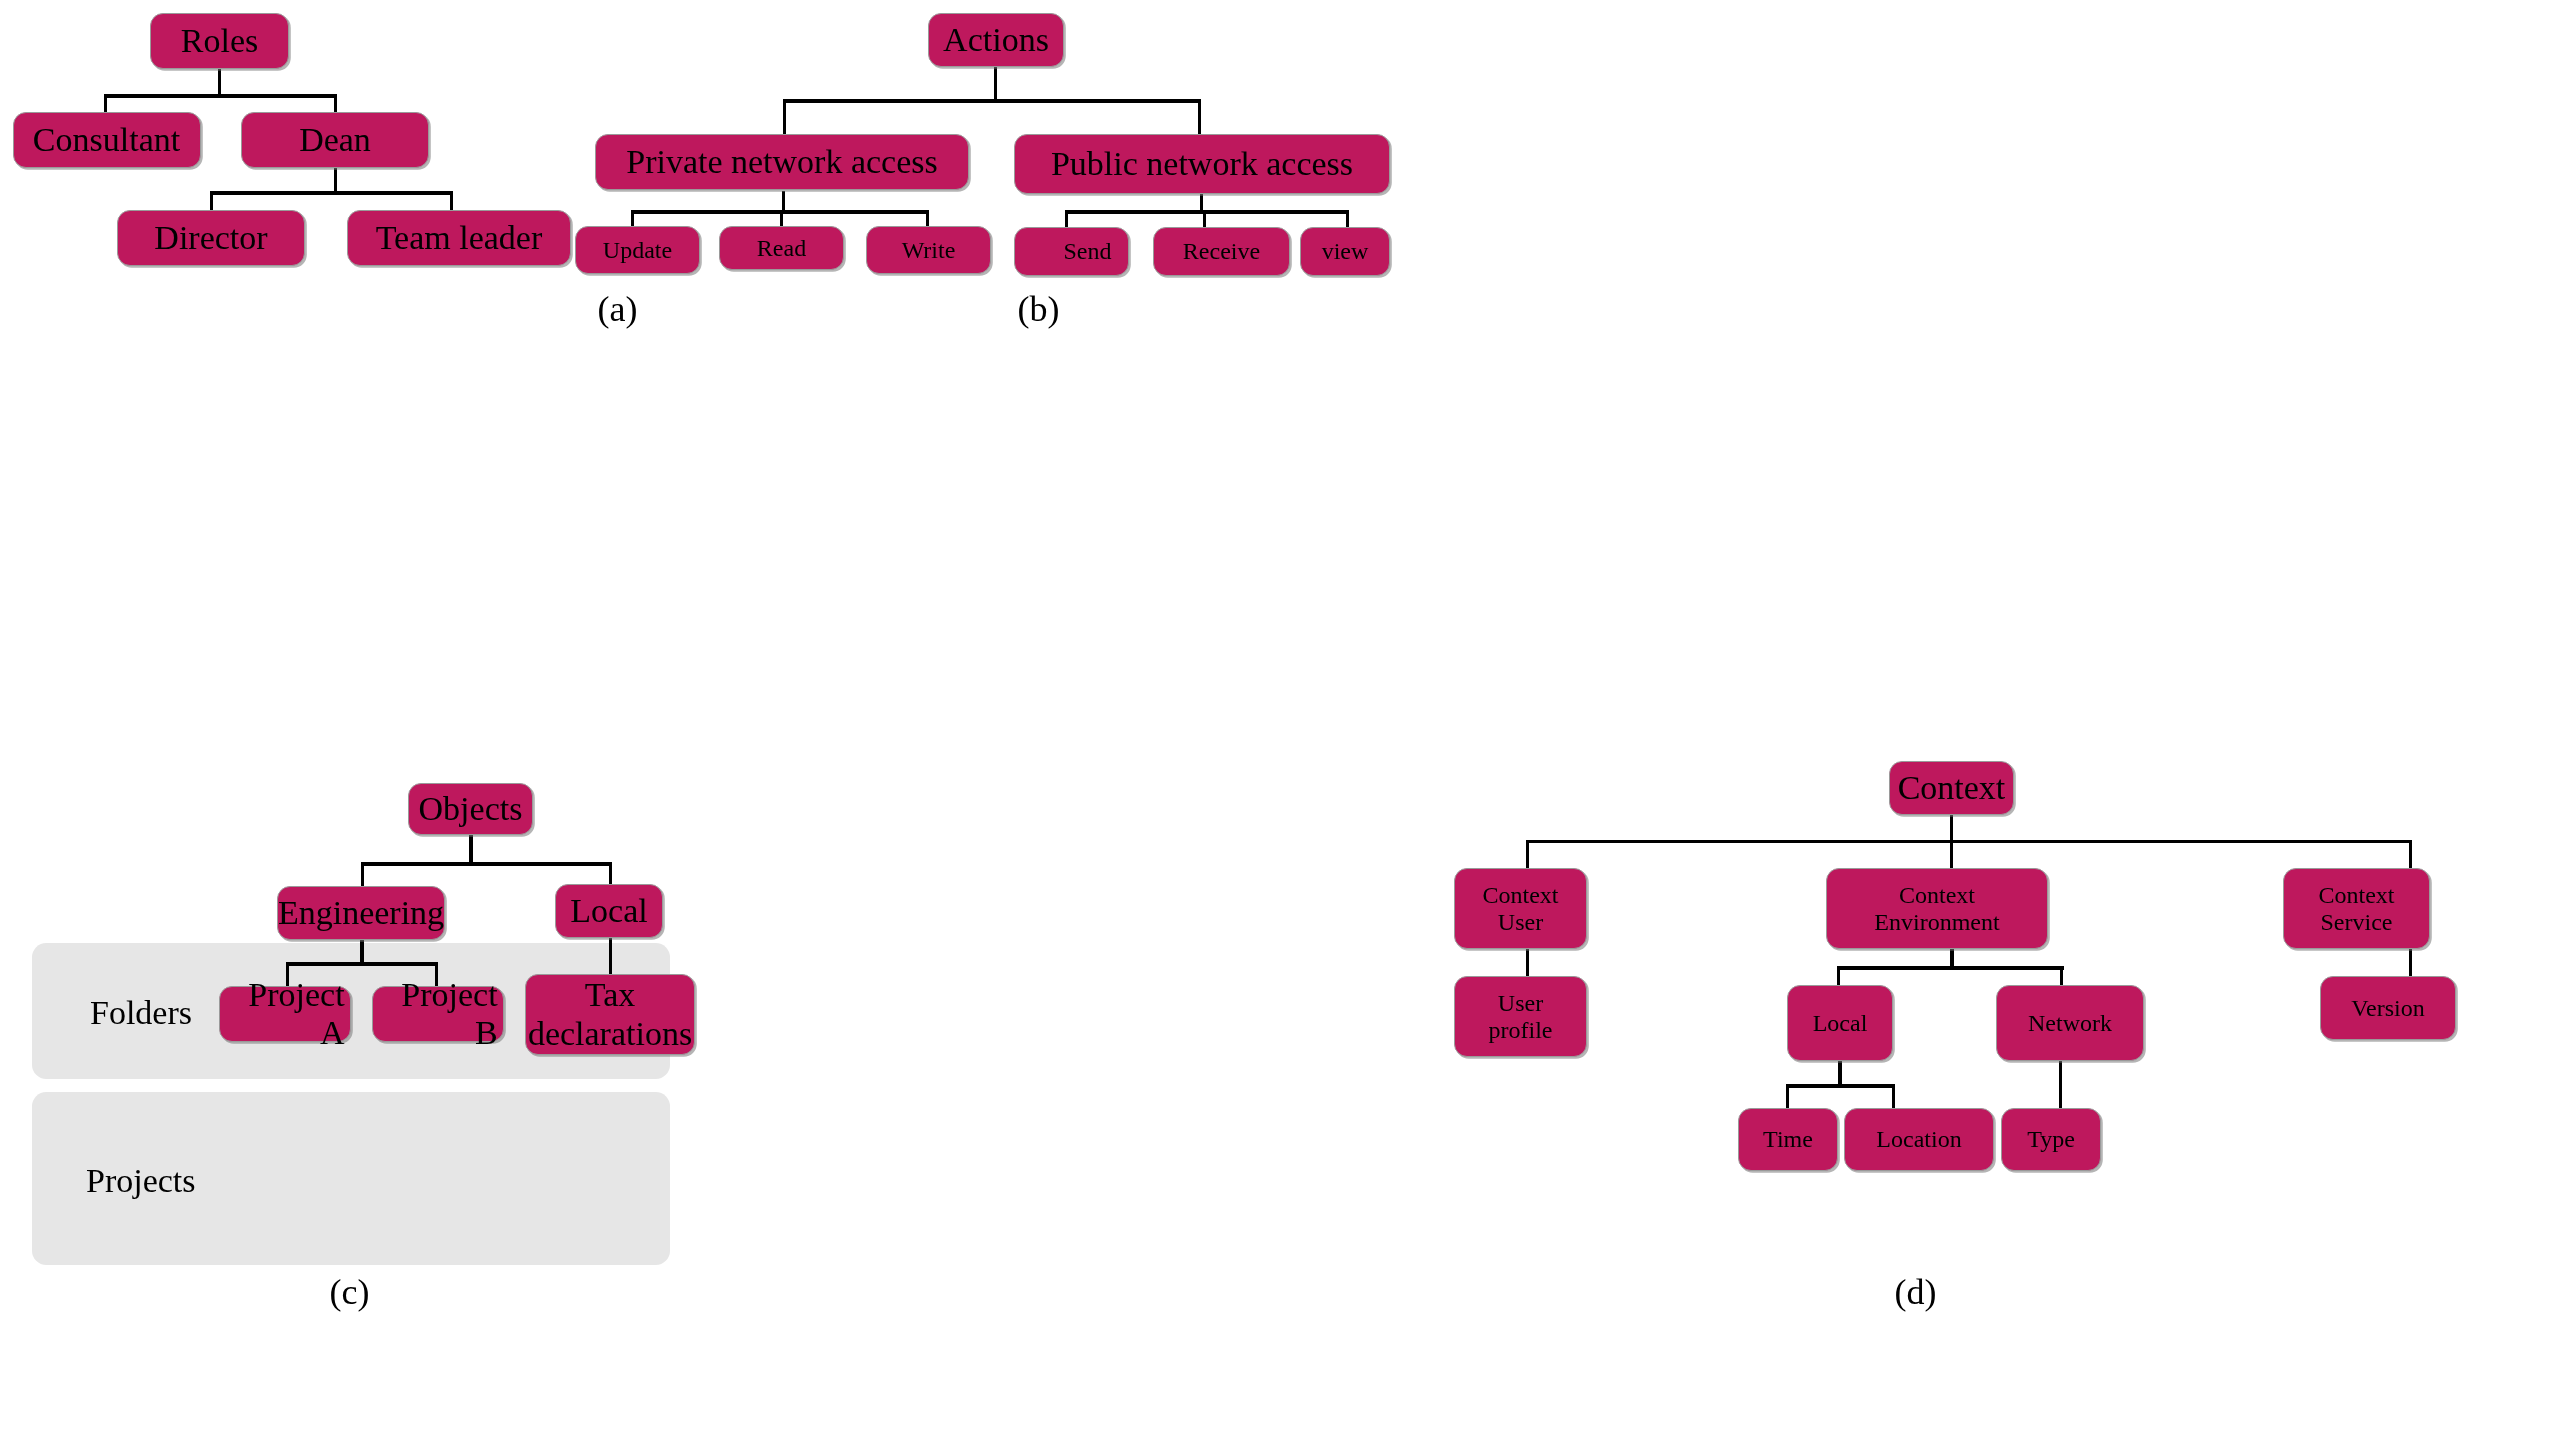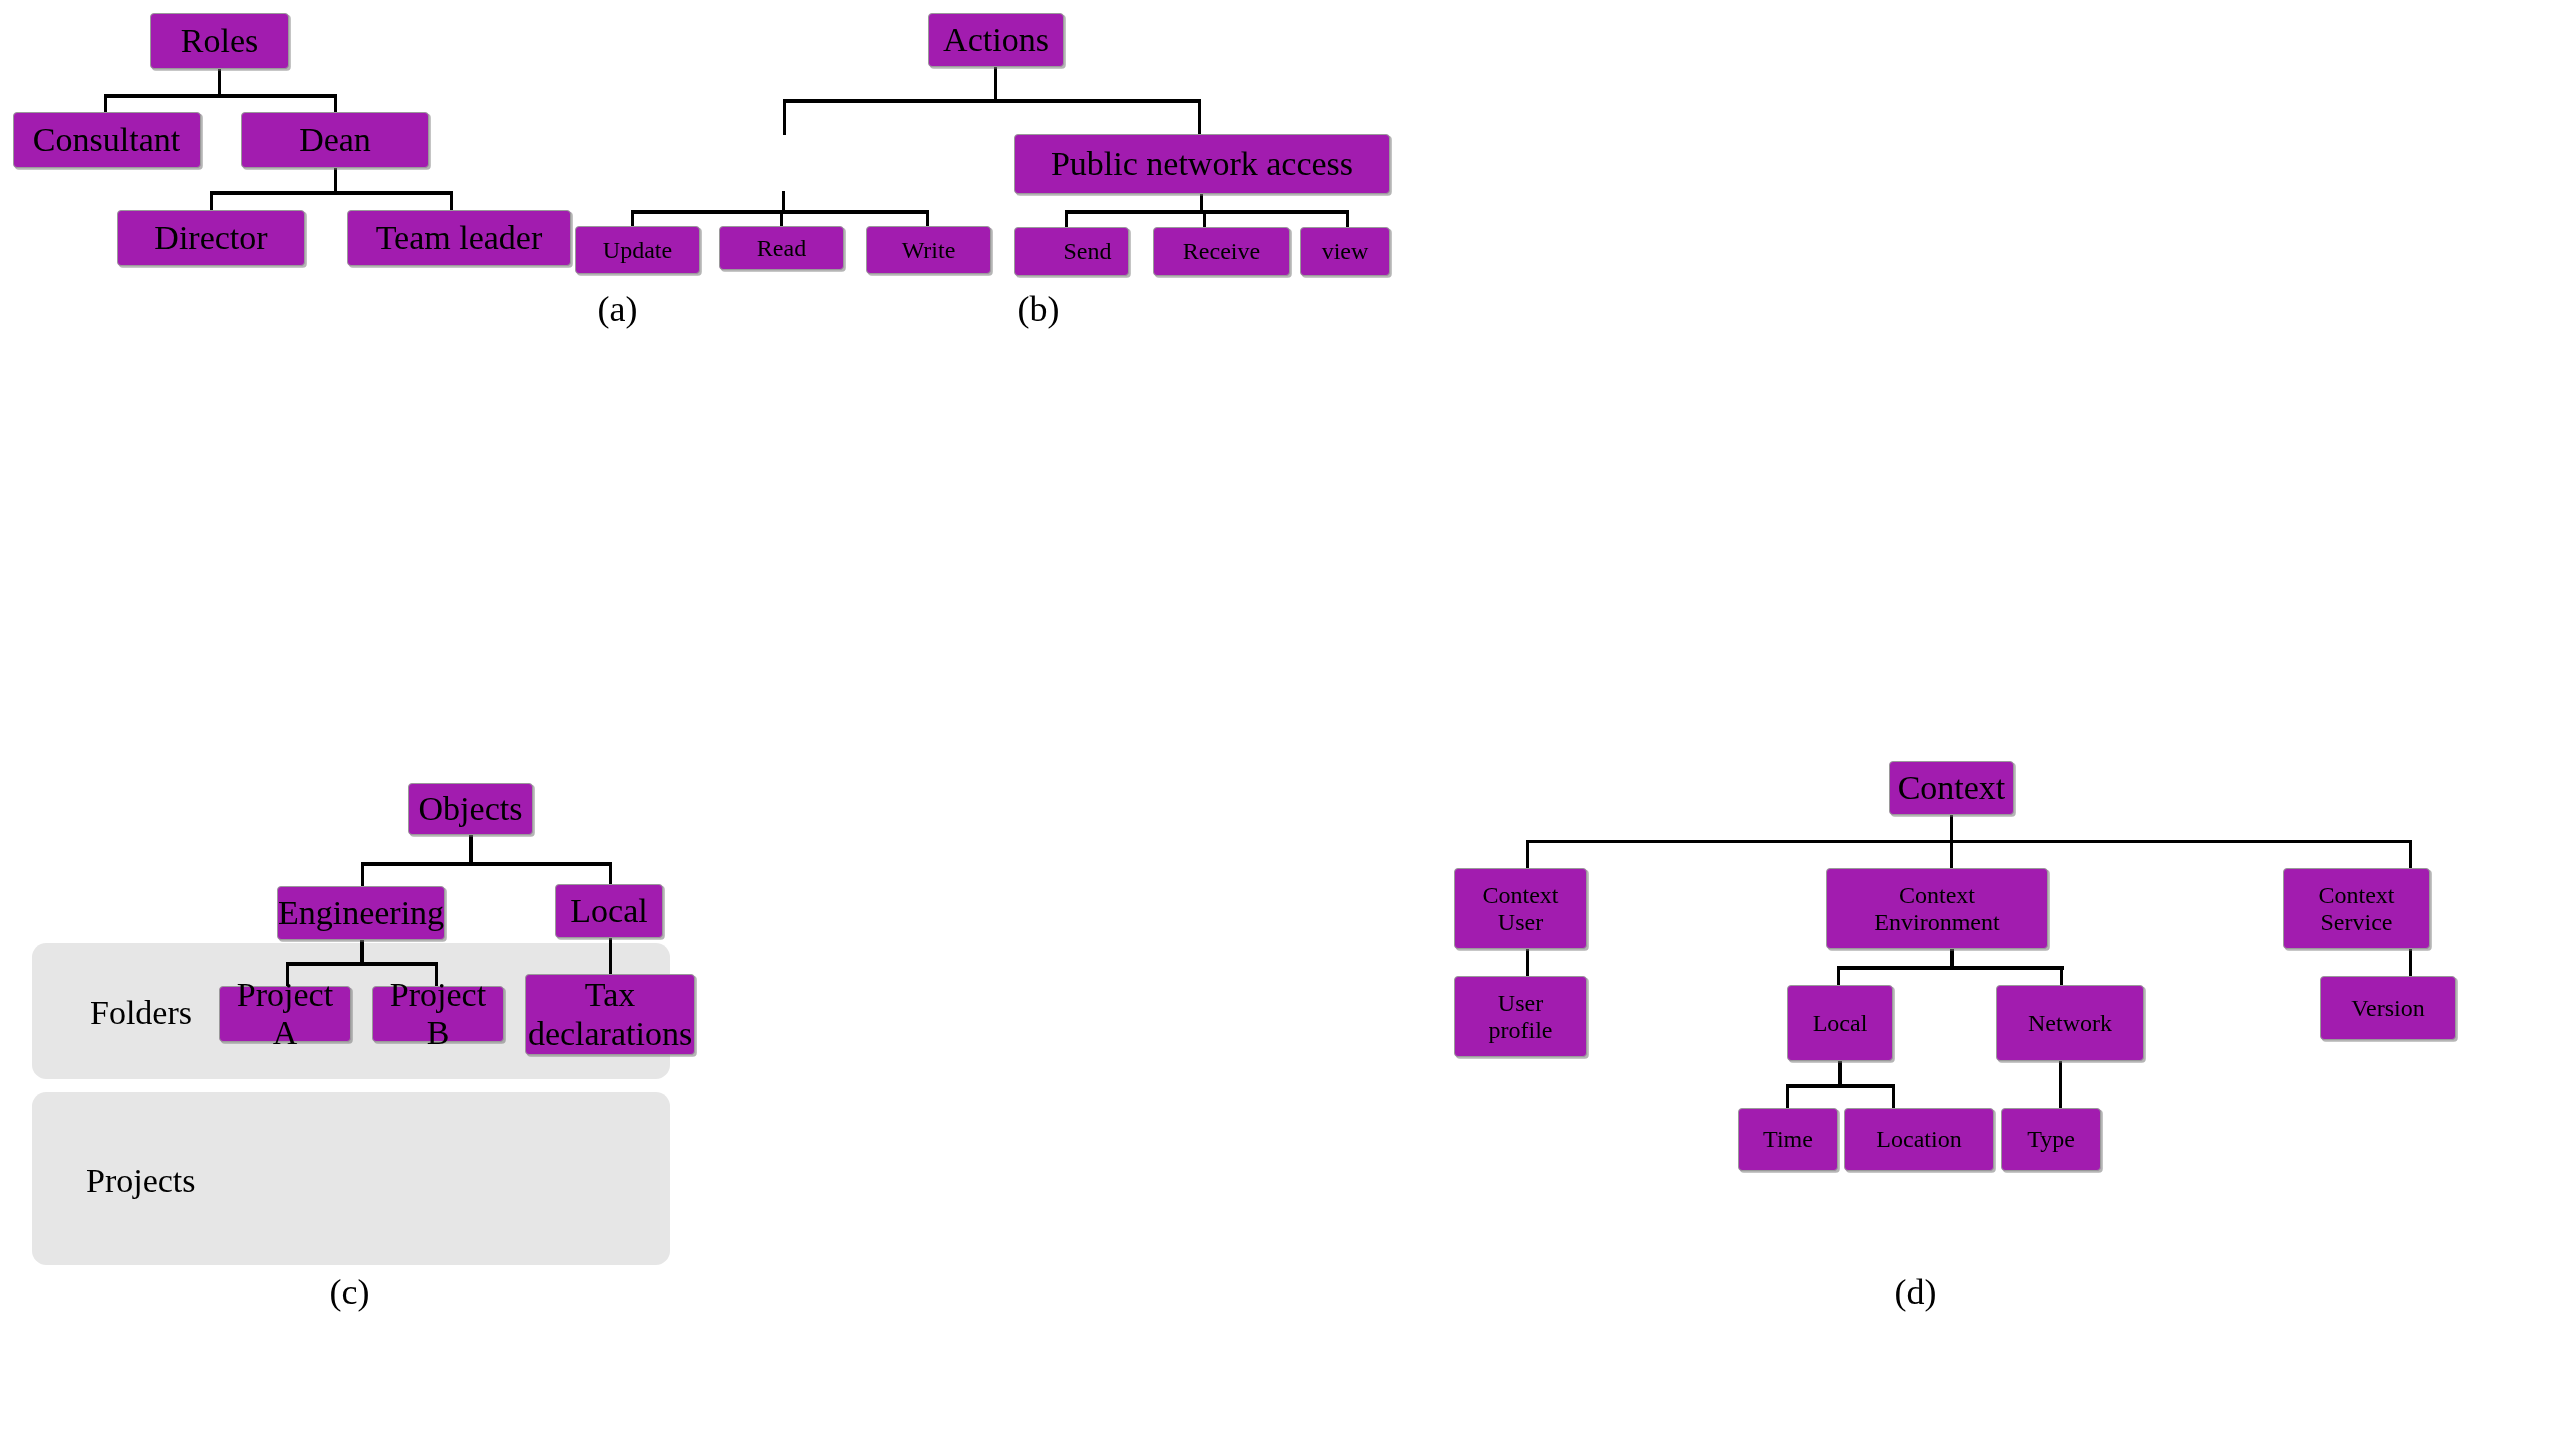--- a/index.html
+++ b/index.html
@@ -1,25 +1,25 @@
 <!DOCTYPE html>
 <html style="font-size:14.3px"><head>
 <meta charset="utf-8">
 <title>Hierarchy Diagrams</title>
 <style>
   html,body{margin:0;padding:0;background:#ffffff;}
   body{width:2576px;height:1441px;position:relative;overflow:hidden;
        font-family:"Liberation Serif","DejaVu Serif",serif;color:#000;}
   .panel{position:absolute;}
   
-  .node{position:absolute;background:#a21caf;border:1.8px solid #9a9a9a;
-        border-radius:4px;box-sizing:border-box;
+  .node{position:absolute;background:#be185d;border:1.8px solid #9a9a9a;
+        border-radius:13px;box-sizing:border-box;
         box-shadow:1.8px 1.8px 0 0 rgba(120,120,120,.55);
         display:flex;align-items:center;justify-content:center;
-        text-align:center;line-height:1.12;z-index:6;}
+        text-align:right;line-height:1.12;z-index:6;}
   .node span{display:block;padding:0 5.4px;}
   .n-md{font-size:24px;}
   .n-lg{font-size:34px;}
   
   .vline{position:absolute;background:#000;width:2.7px;z-index:3;}
   .vline.thick{width:3.6px;}
   .hline{position:absolute;background:#000;height:3.6px;z-index:3;}
   .hline.thin{height:2.7px;}
   
   .band{position:absolute;background:#e6e6e6;border-radius:14.3px;z-index:1;}
@@ -68,20 +68,23 @@
 <div class="panel" style="left:0;top:0;width:2576px;height:627px;">
 
   <div class="node n-lg" style="left:928px;top:13.4px;width:136px;height:54px;">
     <span>Actions</span>
   </div>
   <div class="vline" style="left:994px;top:67px;height:34px;"></div>
   <div class="hline" style="left:783px;top:99px;width:418px;"></div>
   <div class="vline" style="left:783px;top:99px;height:36px;"></div>
   <div class="vline" style="left:1198px;top:99px;height:36px;"></div>
 
+  <div class="node n-lg" style="left:595px;top:134px;width:374px;height:56px;">
+    <span>Private network access</span>
+  </div>
 
   <div class="node n-lg" style="left:1014px;top:134px;width:376px;height:60px;">
     <span>Public network access</span>
   </div>
 
   <div class="vline" style="left:782px;top:191px;height:20.6px;"></div>
   <div class="hline" style="left:631px;top:210px;width:297px;"></div>
   <div class="vline" style="left:631px;top:210px;height:18px;"></div>
   <div class="vline" style="left:780px;top:210px;height:18px;"></div>
   <div class="vline" style="left:926px;top:210px;height:18px;"></div>

